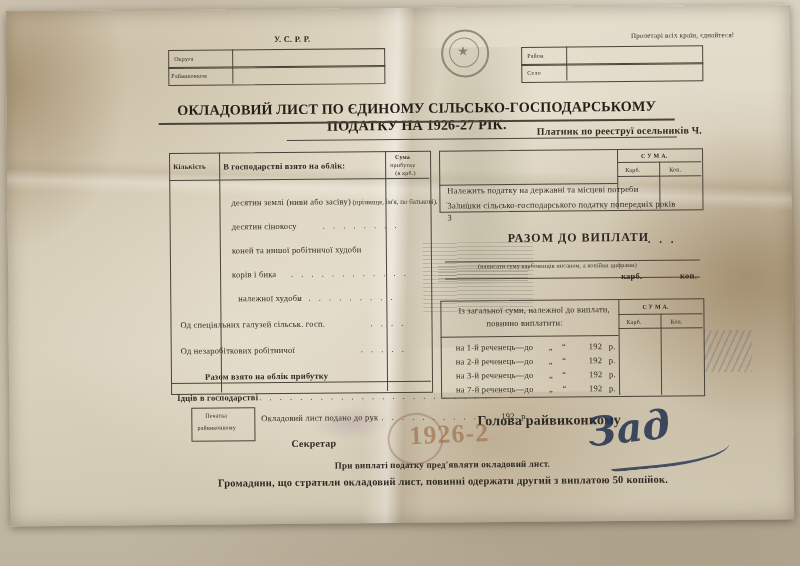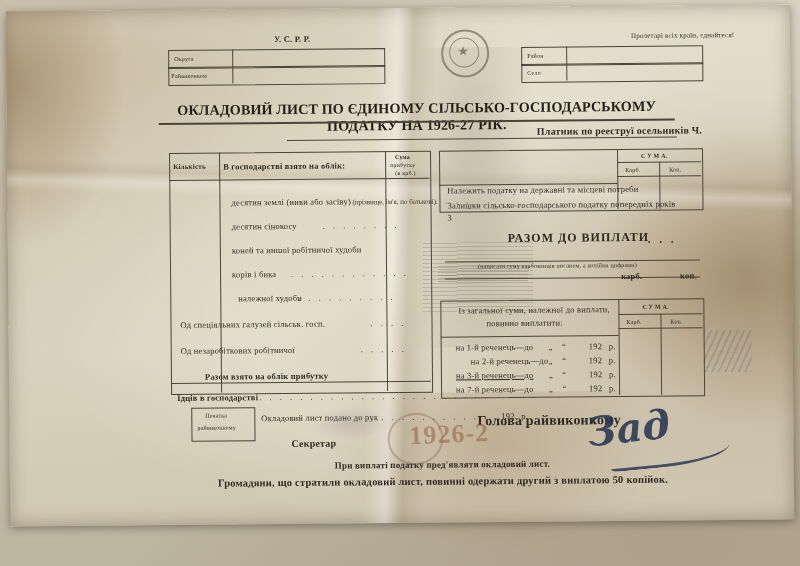--- a/index.html
+++ b/index.html
@@ -199,26 +199,26 @@
       <div class="line" style="left:432px;top:329px;width:178px;height:1px;"></div>
       <div class="t xsmall bold" style="left:634px;top:298px;">С У М А.</div>
       <div class="t xsmall" style="left:618px;top:313px;">Карб.</div>
       <div class="t xsmall" style="left:662px;top:313px;">Коп.</div>
 
       <div class="t med" style="left:447px;top:335px;">на 1-й реченець—до</div>
       <div class="t med" style="left:540px;top:335px;">„ &nbsp;&nbsp; “</div>
       <div class="t med" style="left:580px;top:335px;">192</div>
       <div class="t med" style="left:600px;top:335px;">р.</div>
 
-      <div class="t med" style="left:447px;top:349px;margin-left:15px;">на 2-й реченець—до</div>
+      <div class="t med" style="left:447px;top:349px;">на 2-й реченець—до</div>
       <div class="t med" style="left:540px;top:349px;">„ &nbsp;&nbsp; “</div>
       <div class="t med" style="left:580px;top:349px;">192</div>
       <div class="t med" style="left:600px;top:349px;">р.</div>
 
-      <div class="t med" style="left:447px;top:363px;text-decoration:underline;">на 3-й реченець—до</div>
+      <div class="t med" style="left:447px;top:363px;">на 3-й реченець—до</div>
       <div class="t med" style="left:540px;top:363px;">„ &nbsp;&nbsp; “</div>
       <div class="t med" style="left:580px;top:363px;">192</div>
       <div class="t med" style="left:600px;top:363px;">р.</div>
 
       <div class="t med" style="left:447px;top:377px;">на 7-й реченець—до</div>
       <div class="t med" style="left:540px;top:377px;">„ &nbsp;&nbsp; “</div>
       <div class="t med" style="left:580px;top:377px;">192</div>
       <div class="t med" style="left:600px;top:377px;">р.</div>
 
       <div class="box" style="left:182px;top:398px;width:62px;height:32px;"></div>

